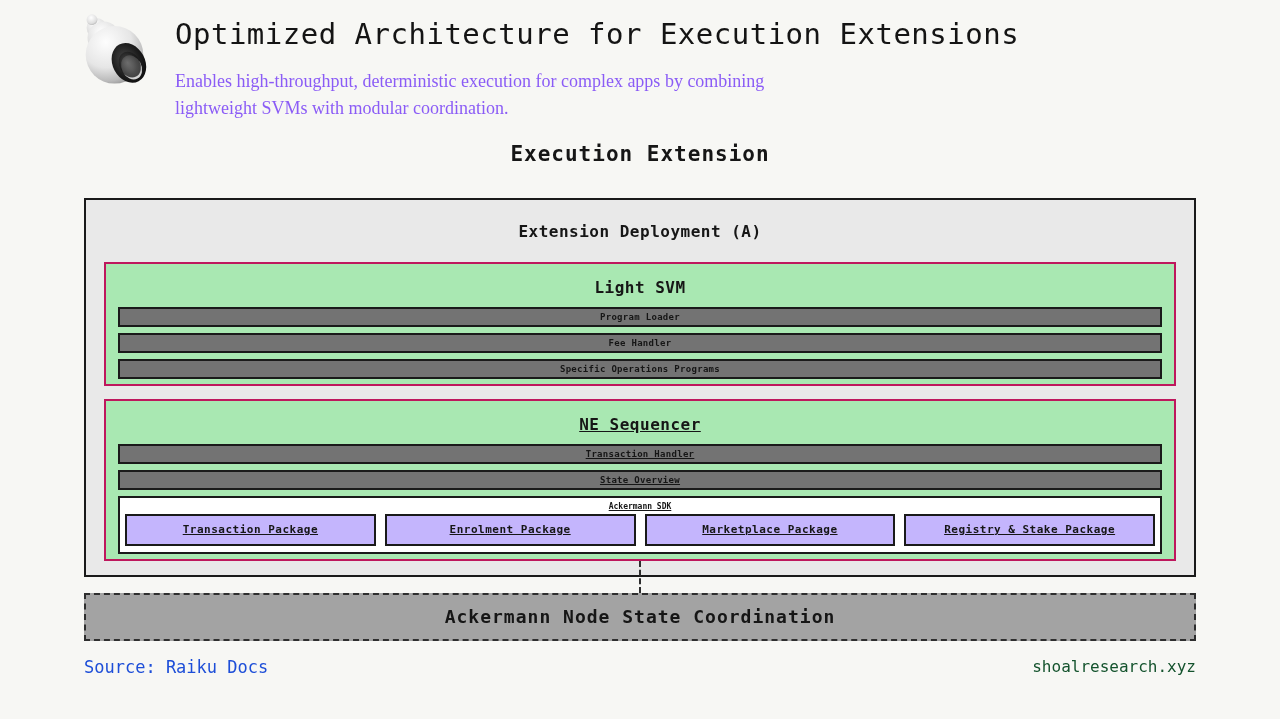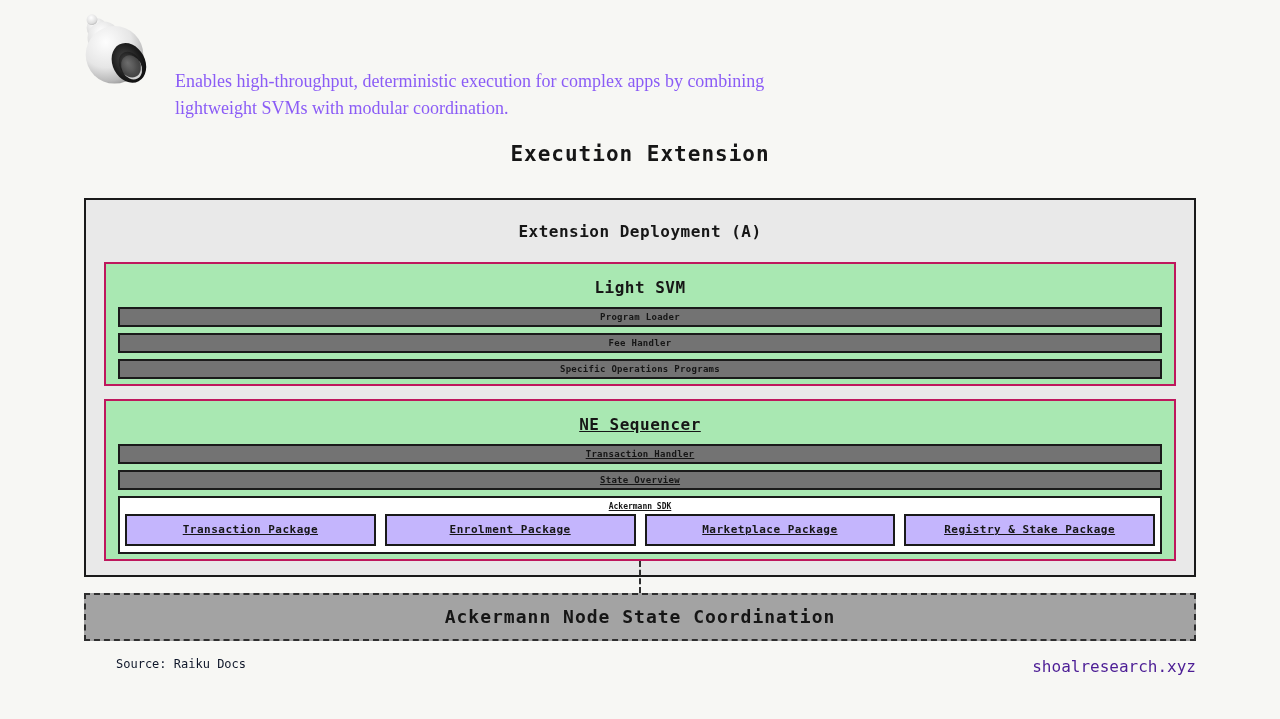--- a/index.html
+++ b/index.html
@@ -82,25 +82,25 @@
   .coordination {
     position:absolute; left:84px; top:593px; width:1112px; height:48px;
     background:#a3a3a3; border:2px dashed #2e2e2e;
     text-align:center; font-size:18px; font-weight:bold; letter-spacing:1px;
     line-height:44px;
   }
 
   
   .footer-left {
     position:absolute; left:84px; top:657px;
-    font-size:12px; color:#0f172a;margin-left:32px;
+    font-size:17px; color:#1d4ed8;
   }
   .footer-right {
     position:absolute; right:84px; top:657px;
-    font-size:16px; color:#4c1d95;margin-left:26px;
+    font-size:16px; color:#14532d;margin-left:26px;
   }
 </style>
 </head>
 <body>
 
 <div class="page">
 
   <div class="logo">
     <svg viewBox="0 0 100 100" width="90" height="90" aria-hidden="true">
       <defs>
@@ -129,20 +129,21 @@
       <circle cx="25" cy="22" r="11" fill="url(#shellSpire)"></circle>
       <circle cx="20" cy="13" r="6" fill="url(#shellSpire)"></circle>
       <circle cx="33" cy="33" r="18" fill="url(#shellSpire)"></circle>
       <circle cx="45" cy="52" r="32" fill="url(#shellBody)"></circle>
       <ellipse cx="61" cy="61" rx="18" ry="23" transform="rotate(-28 61 61)" fill="url(#shellMouth)"></ellipse>
       <ellipse cx="64" cy="66" rx="11" ry="14" transform="rotate(-28 64 66)" fill="url(#shellMouthFloor)"></ellipse>
       <ellipse cx="62" cy="63" rx="11.5" ry="15" transform="rotate(-28 62 63)" fill="url(#shellMouth)" opacity="0.75"></ellipse>
     </svg>
   </div>
 
+  <div class="title">Optimized Architecture for Execution Extensions</div>
   <div class="subtitle">
     <div>Enables high-throughput, deterministic execution for complex apps by combining</div>
     <div>lightweight SVMs with modular coordination.</div>
   </div>
 
   <div class="diagram-heading">Execution Extension</div>
 
   <div class="outer-box">
     <div class="deployment-title">Extension Deployment (A)</div>
 

